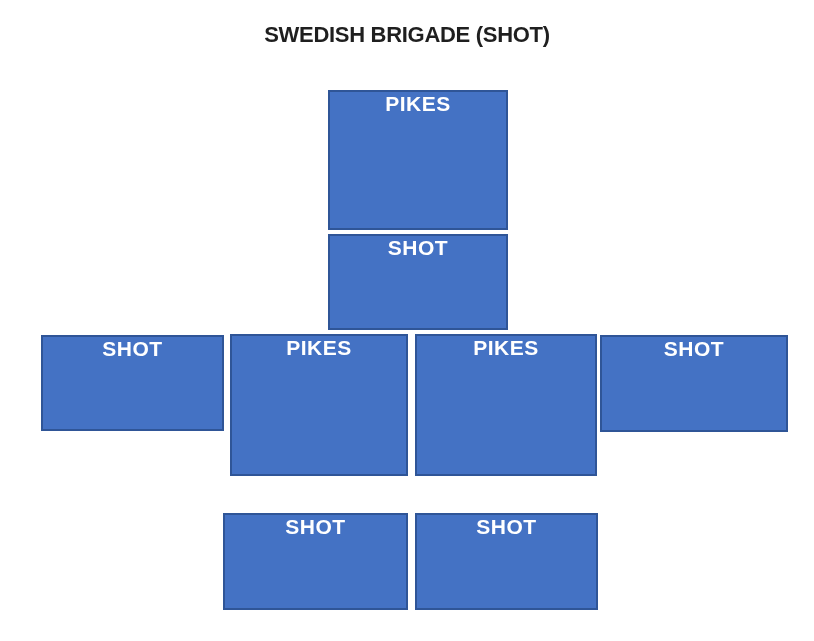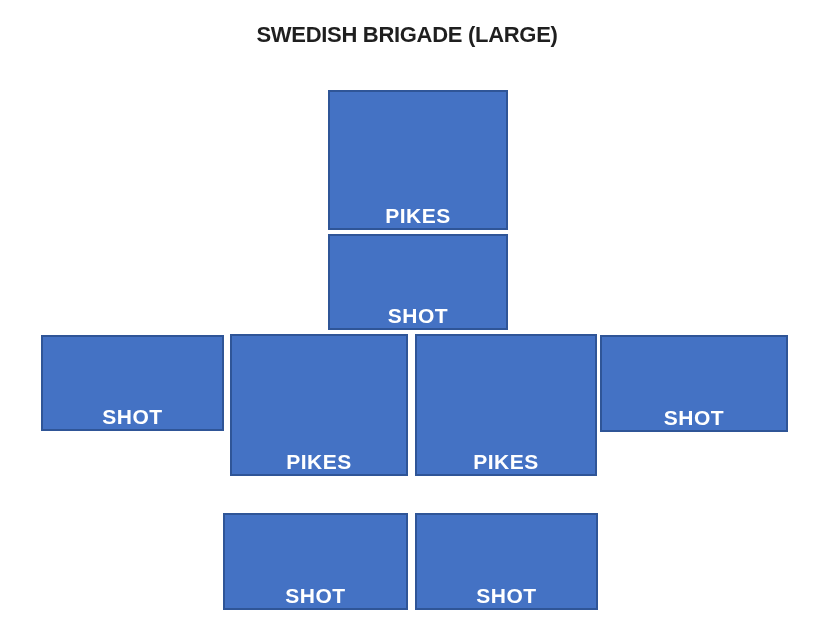--- a/index.html
+++ b/index.html
@@ -30,21 +30,21 @@
     font-weight: bold;
     letter-spacing: -0.3px;
     color: var(--title-color, #1F1F1F);
   }
   .unit-box {
     position: absolute;
     box-sizing: border-box;
     background: var(--unit-fill, #4472C4);
     border: 2px solid var(--unit-border, #2F5597);
     display: flex;
-    align-items: flex-end;
+    align-items: flex-start;
     justify-content: center;
   }
   .unit-label {
     color: var(--unit-label, #FFFFFF);
     font-size: 21px;
     font-weight: bold;
     letter-spacing: 0.5px;
     user-select: none;
   }
   
@@ -55,21 +55,21 @@
   .u-pikes-mid-right  { left: 415px; top: 334px; width: 182px; height: 142px; }
   .u-shot-right       { left: 600px; top: 335px; width: 188px; height:  97px; }
   .u-shot-bottom-left { left: 223px; top: 513px; width: 185px; height:  97px; }
   .u-shot-bottom-right{ left: 415px; top: 513px; width: 183px; height:  97px; }
 </style>
 </head>
 <body style="--unit-fill: #4472C4; --unit-border: #2F5597; --unit-label: #FFFFFF; --title-color: #1F1F1F; --canvas-bg: #FFFFFF;">
 
 <div class="canvas">
 
-  <h1 class="diagram-title">SWEDISH BRIGADE (LARGE)</h1>
+  <h1 class="diagram-title">SWEDISH BRIGADE (SHOT)</h1>
 
   <div class="unit-box u-pikes-top">
     <span class="unit-label">PIKES</span>
   </div>
 
   <div class="unit-box u-shot-top">
     <span class="unit-label">SHOT</span>
   </div>
 
   <div class="unit-box u-shot-left">

